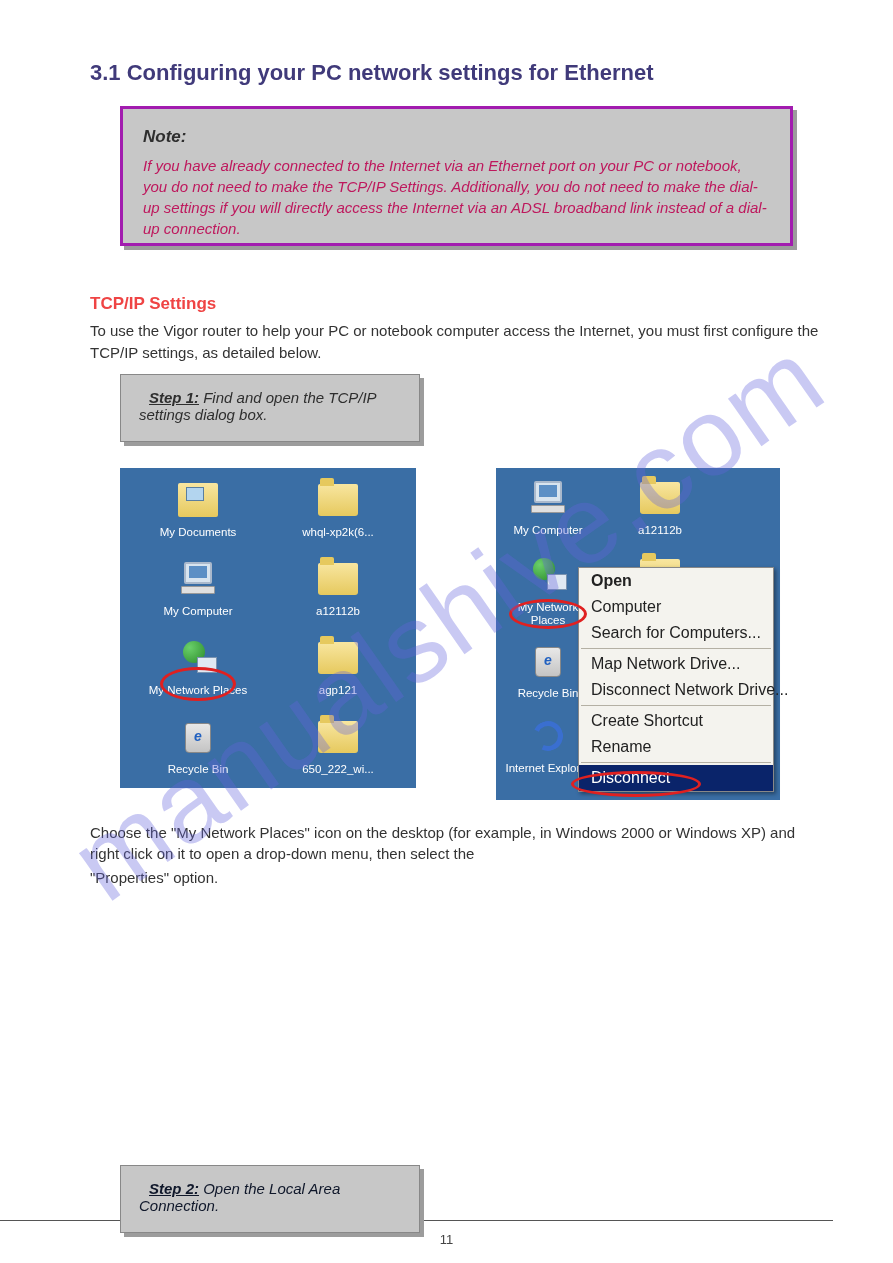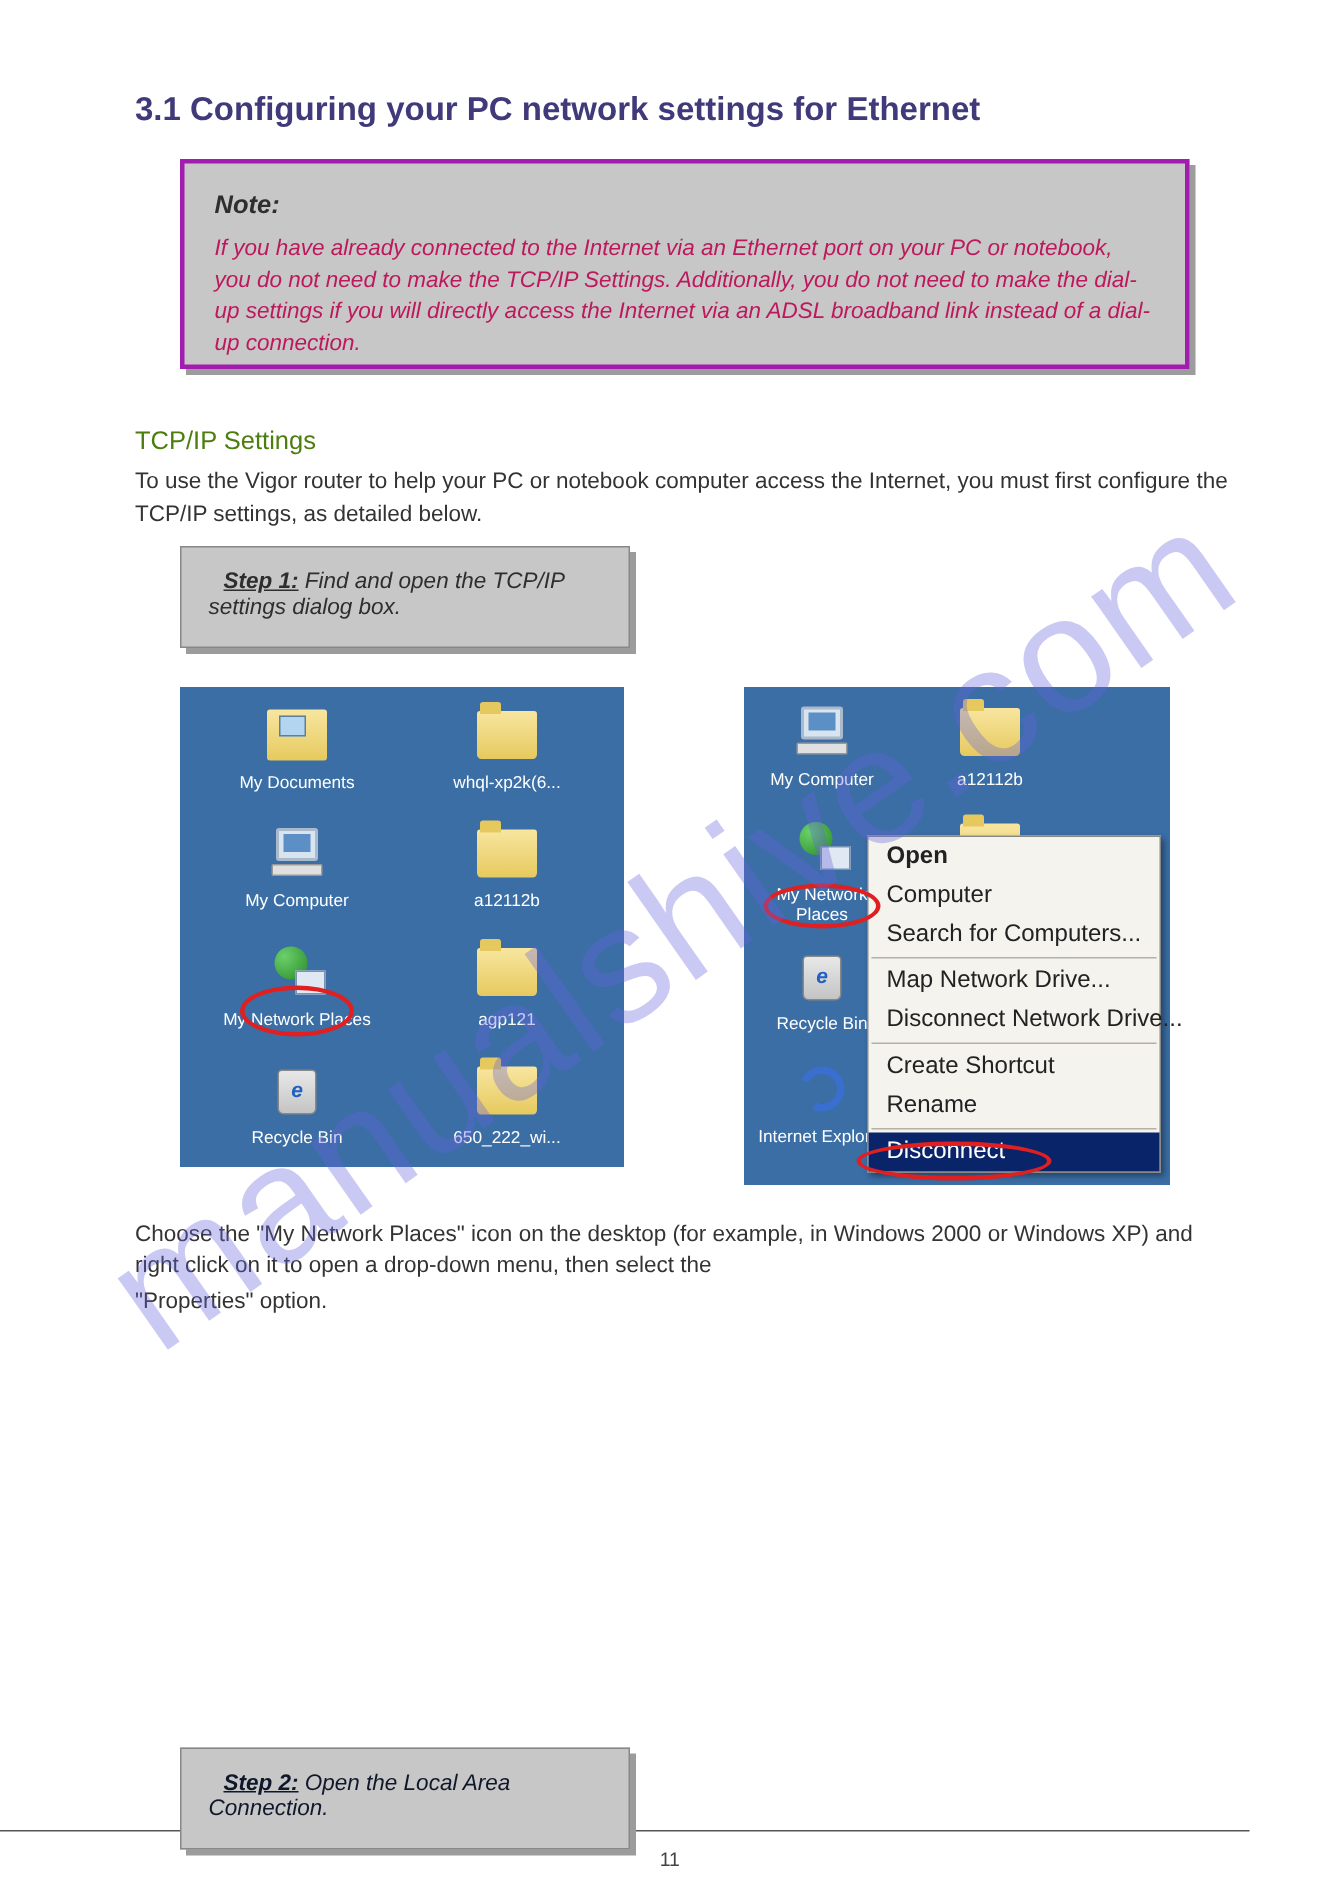--- a/index.html
+++ b/index.html
@@ -53,23 +53,23 @@
     margin-bottom: 8px;
   }
   .note-text {
     font-size: 15px;
     font-style: italic;
     line-height: 1.4;
     color: #be185d;
   }
   .section-title {
     font-size: 17px;
-    font-weight: normal;
-    color: #4d7c0f;
-    margin-top: 38px;
+    font-weight: bold;
+    color: #ef4444;
+    margin-top: 48px;
     margin-bottom: 6px;
   }
   .body-text {
     font-size: 15px;
     color: #333;
     line-height: 1.45;
     margin-bottom: 10px;
   }
   .step-box {
     position: relative;

